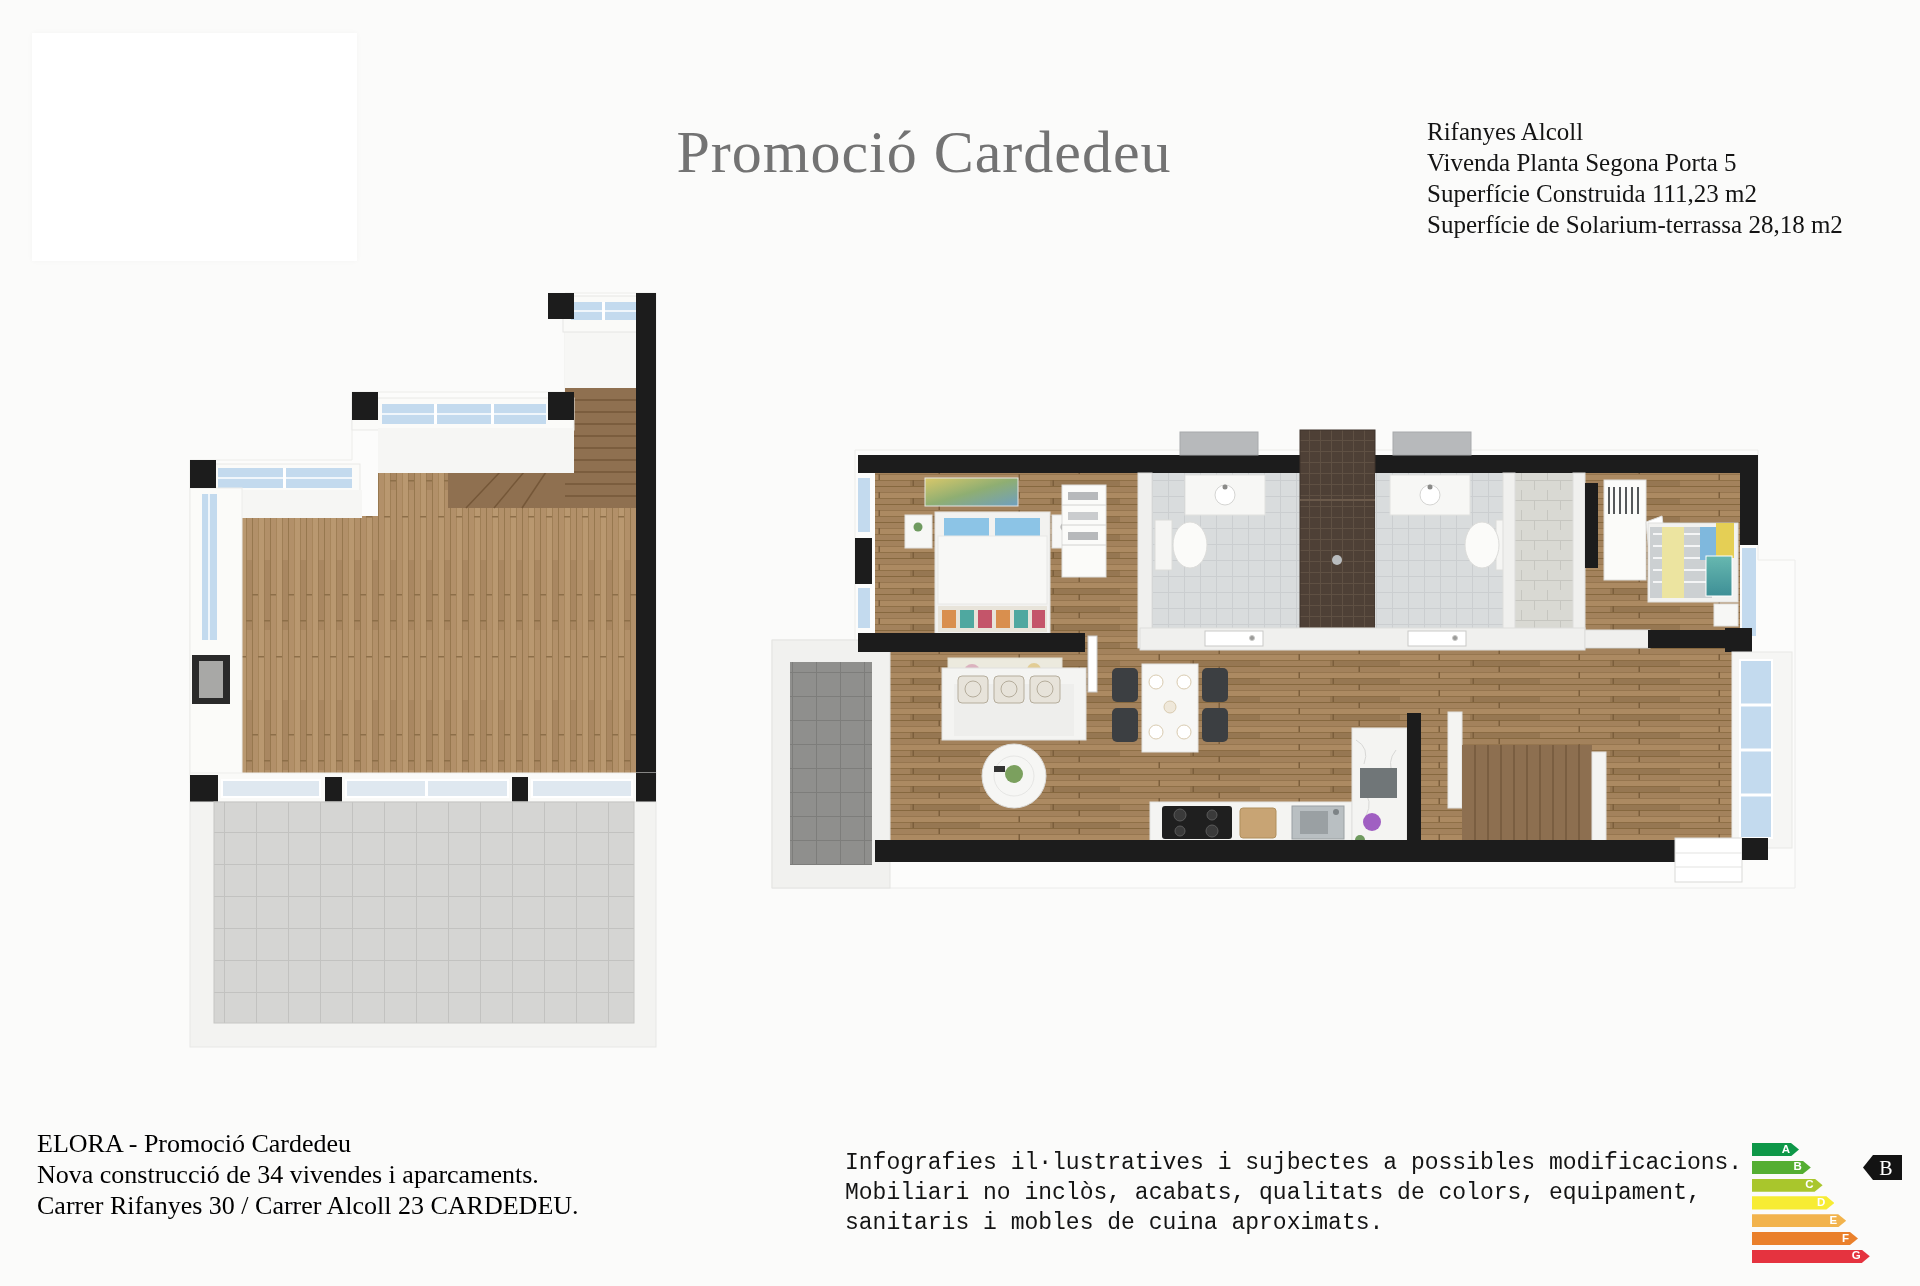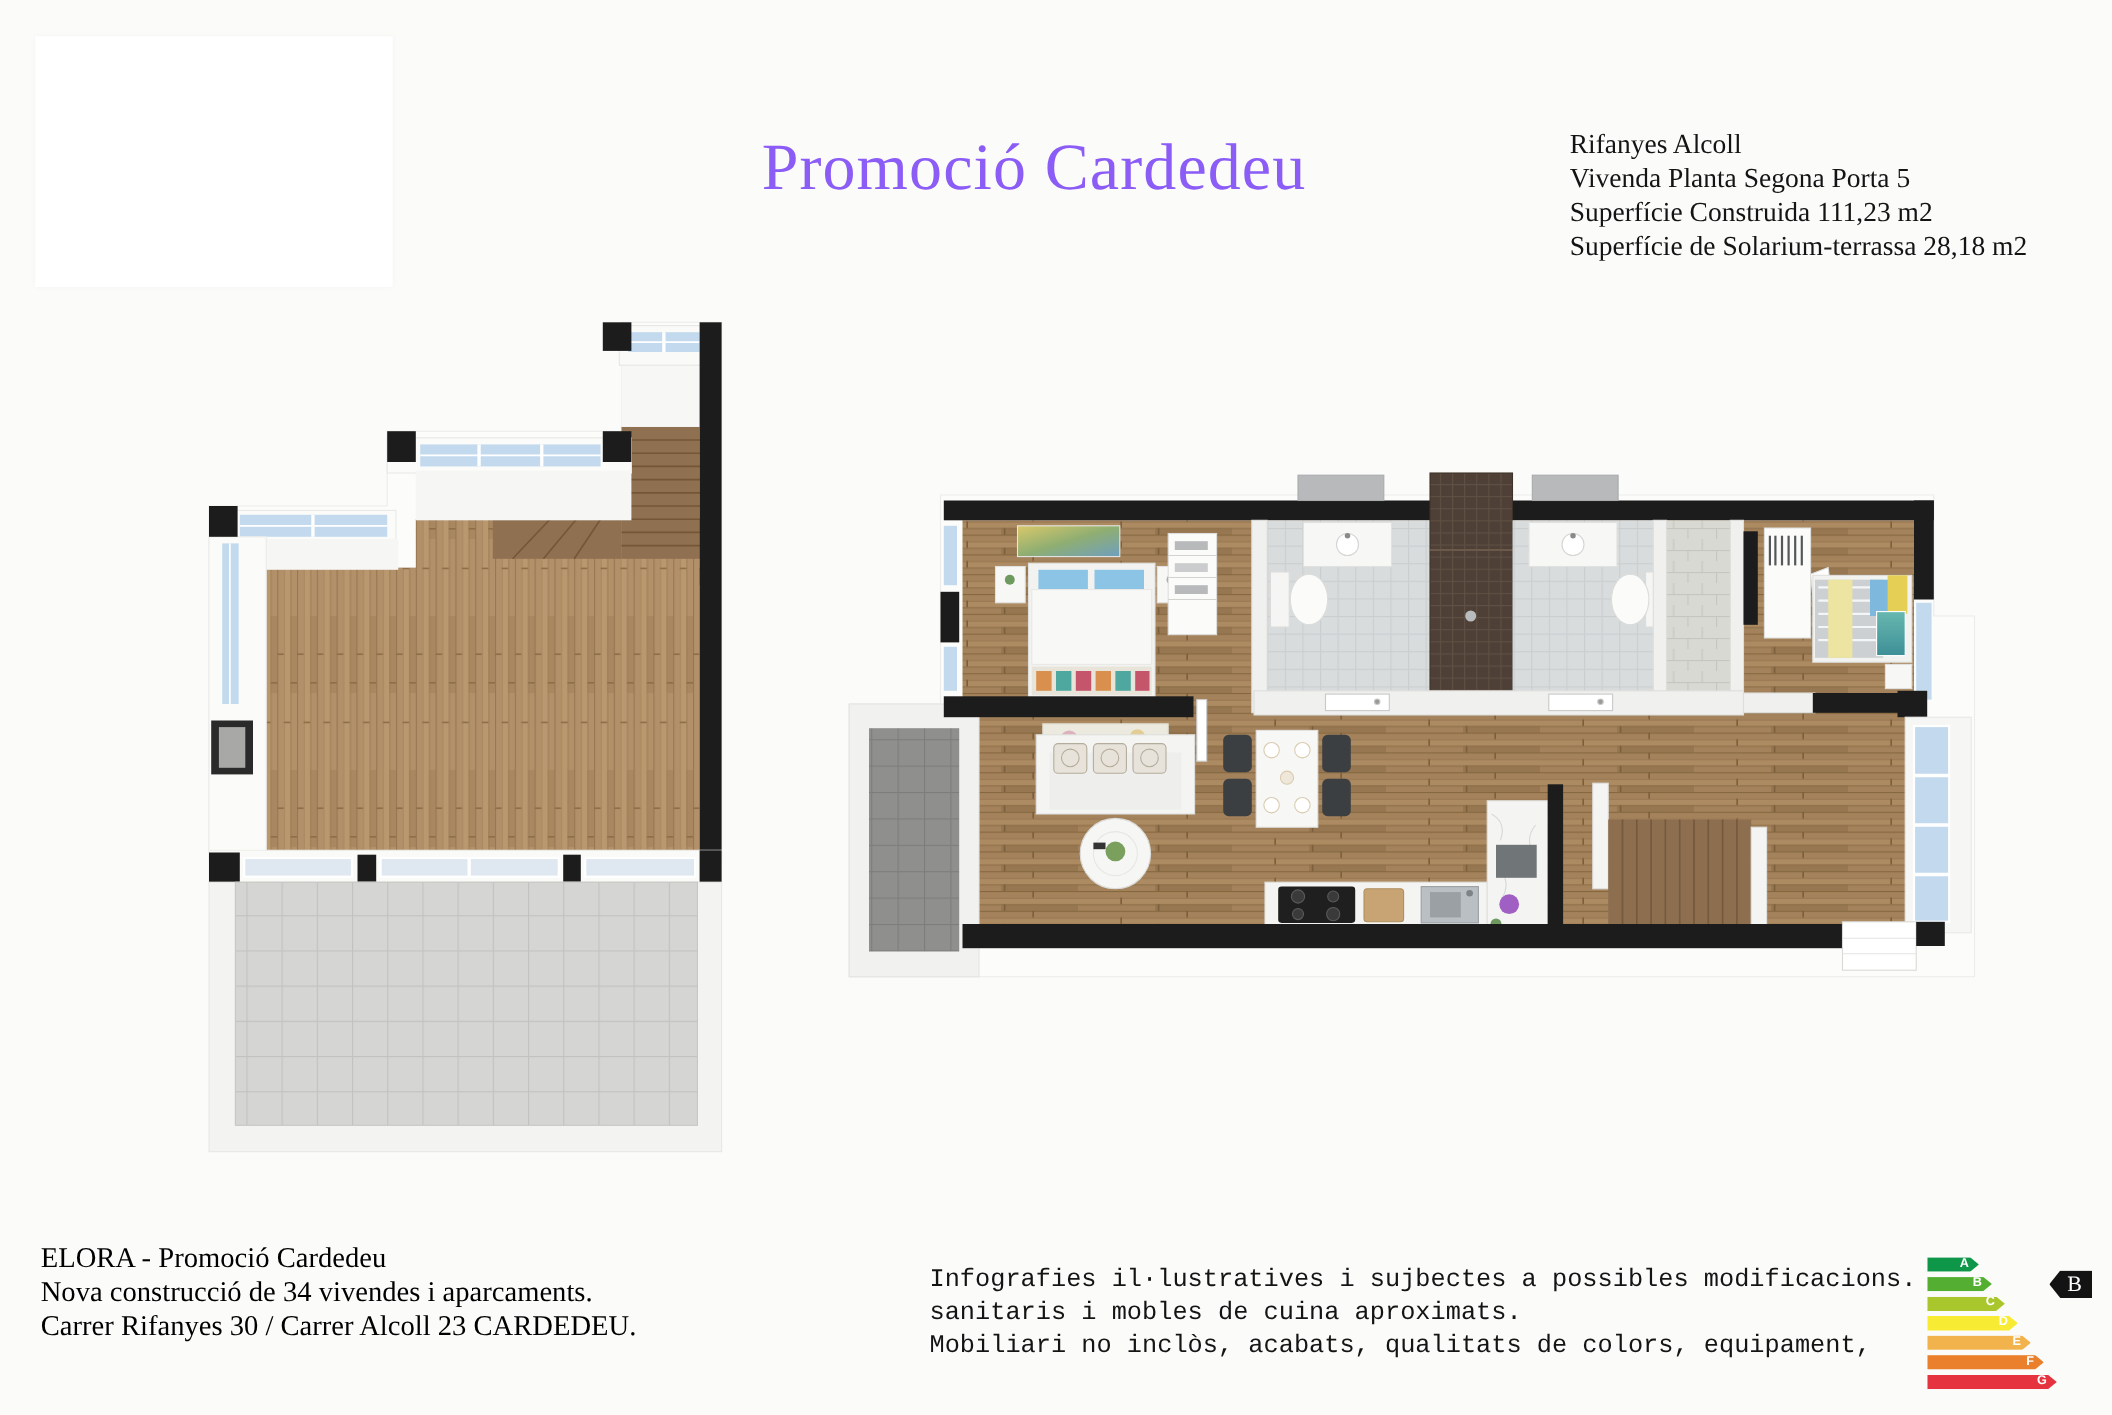--- a/index.html
+++ b/index.html
@@ -7,22 +7,22 @@
     width:1920px;height:1286px;position:relative;overflow:hidden;
     background:#fbfbfa;
     font-family:"Liberation Serif","DejaVu Serif",serif;
     color:#1a1a1a;
   }
   .abs{position:absolute;}
   
   .logo-box{left:32px;top:33px;width:325px;height:228px;background:#ffffff;
     box-shadow:0 0 6px rgba(0,0,0,0.03);}
   
-  .page-title{left:460px;top:118px;width:960px;text-align:center;
-    font-size:60px;letter-spacing:1px;color:#8b5cf6;}
+  .page-title{left:444px;top:118px;width:960px;text-align:center;
+    font-size:60px;letter-spacing:1px;color:#737373;}
   
   .unit-info{left:1427px;top:116px;font-size:25px;line-height:31px;color:#141414;}
   
   .footer-left{left:37px;top:1128px;font-size:26px;line-height:31px;color:#000000;}
   .footer-center{left:845px;top:1148px;font-size:23px;line-height:30px;color:#141414;font-family:Liberation Mono, monospace;}
   
   .energy-label{left:1752px;top:1143px;width:160px;height:125px;}
   .energy-bands{position:absolute;left:0;top:0;display:flex;flex-direction:column;gap:4.6px;}
   .energy-band{height:13.2px;position:relative;
     clip-path:polygon(0 0, calc(100% - 8px) 0, 100% 50%, calc(100% - 8px) 100%, 0 100%);}
@@ -430,22 +430,22 @@
 </svg>
 
 <div class="abs footer-left">
   <div>ELORA - Promoció Cardedeu</div>
   <div>Nova construcció de 34 vivendes i aparcaments.</div>
   <div>Carrer Rifanyes 30 / Carrer Alcoll 23 CARDEDEU.</div>
 </div>
 
 <div class="abs footer-center">
   <div>Infografies il·lustratives i sujbectes a possibles modificacions.</div>
+  <div>Mobiliari no inclòs, acabats, qualitats de colors, equipament,</div>
   <div>sanitaris i mobles de cuina aproximats.</div>
-  <div>Mobiliari no inclòs, acabats, qualitats de colors, equipament,</div>
 </div>
 
 <div class="abs energy-label">
   <div class="energy-bands">
     <div class="energy-band" style="background: rgb(14, 151, 72); width: 47px;">
         <span>A</span>
       </div>
     <div class="energy-band" style="background: rgb(84, 174, 50); width: 58.8px;">
         <span>B</span>
       </div>

